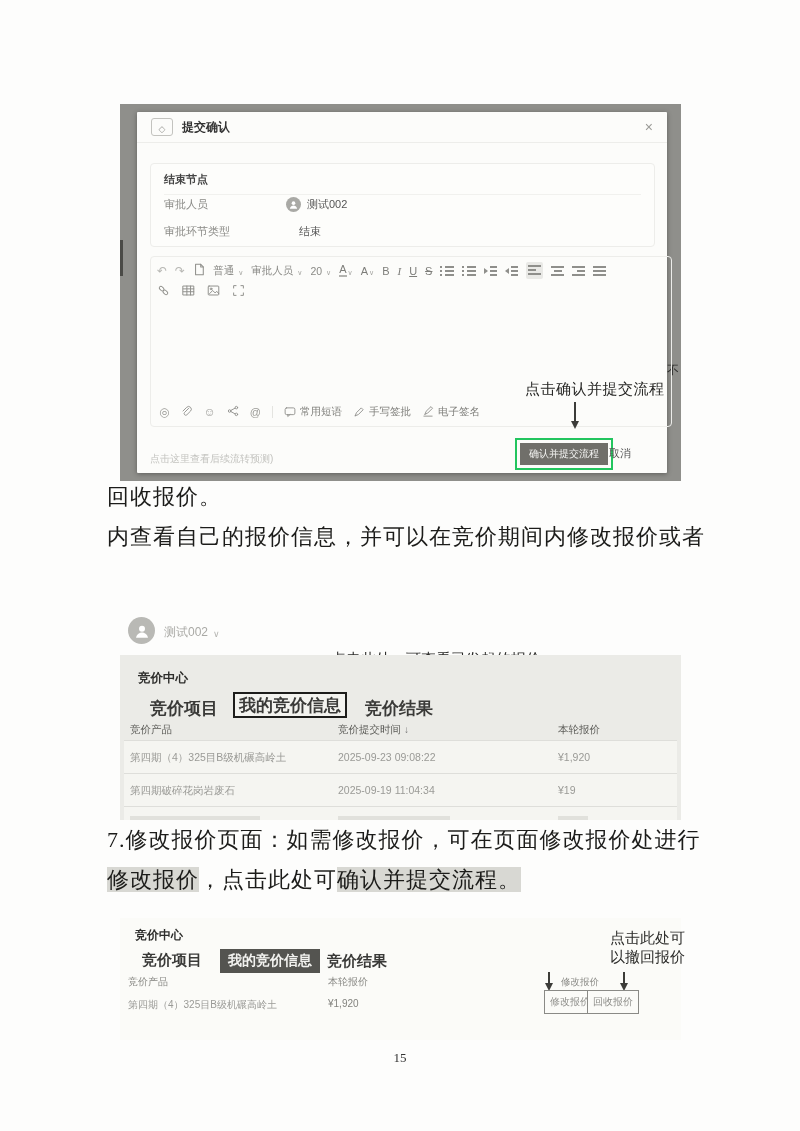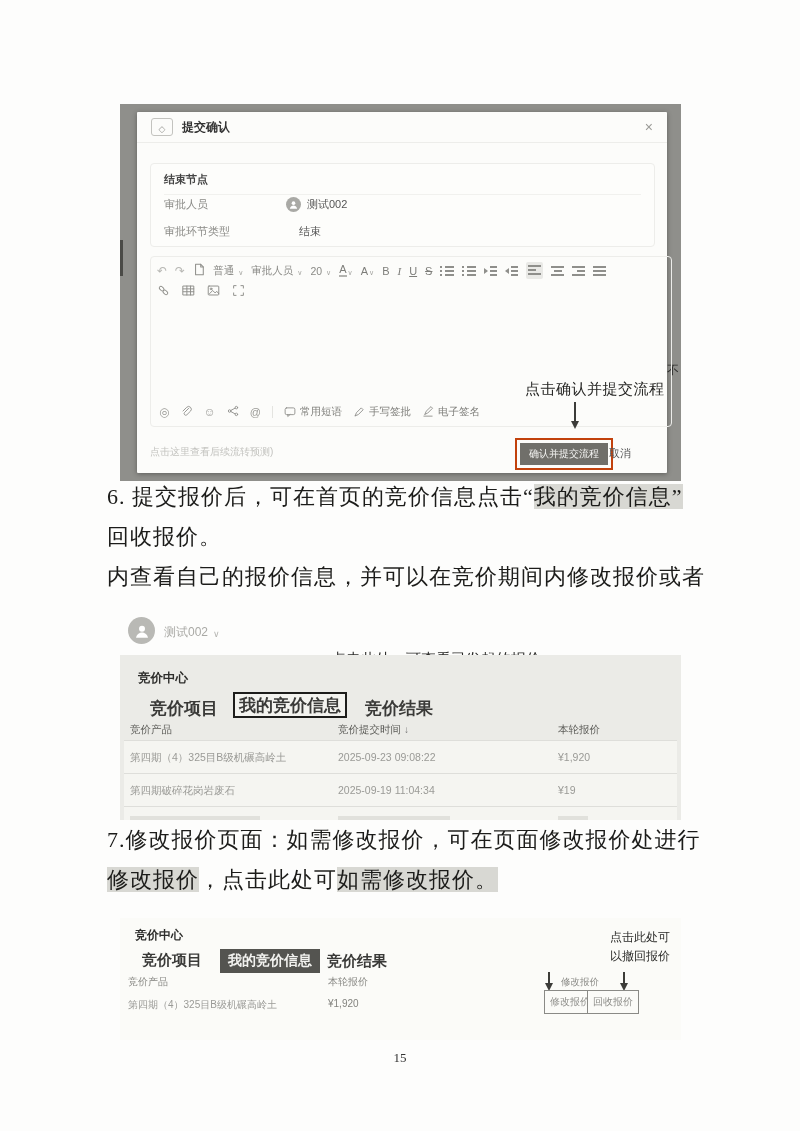--- a/index.html
+++ b/index.html
@@ -65,22 +65,22 @@
   .sel{display:flex;align-items:center;gap:4px;color:#79797 5;}
   .fmt{font-size:11px;color:#7d7d79;}
   .fmt.u{text-decoration:underline;}
   .fmt.s{text-decoration:line-through;}
   .fmt.it{font-style:italic;font-family:"Liberation Serif",serif;}
   .a-drop{display:flex;align-items:flex-end;gap:1px;}
   .a-drop .a{font-size:11px;color:#7d7d79;border-bottom:2px solid #b3b3af;line-height:11px;}
   .vbar{width:1px;height:12px;background:#e4e4e0;}
   .etools{position:absolute;left:8px;bottom:7px;display:flex;align-items:center;gap:11px;font-size:10.5px;color:#7f7f7b;}
   .etool{display:flex;align-items:center;gap:4px;}
-  .dlg-hint{left:13px;top:333px;font-size:10px;color:#c3c3bf;}
-  .confirm-wrap{left:378px;top:326px;border:2px solid #c2410c;padding:3px;background:#fcfcfa;}
+  .dlg-hint{left:13px;top:340px;font-size:10px;color:#c3c3bf;}
+  .confirm-wrap{left:378px;top:326px;border:2px solid #22c55e;padding:3px;background:#fcfcfa;}
   .btn-dark{background:#706f6a;color:#f4f4f2;font-size:10px;padding:4px 9px;border:none;}
   .btn-plain{left:466px;top:333px;font-size:11px;color:#555;background:none;border:none;}
   .dlg-note{left:388px;top:268px;font-size:15px;color:#262624;letter-spacing:.5px;white-space:nowrap;}
 
   
   .para{left:107px;width:618px;font-family:"Liberation Serif","DejaVu Serif",serif;font-size:22px;color:#1c1c1a;letter-spacing:1px;line-height:40px;}
   .para .ln{display:block;white-space:nowrap;}
   .hl{background:#d8d8d3;}
 
   
@@ -95,21 +95,21 @@
   .s2-colhead{font-size:10.5px;color:#5c5c58;}
   .s2-row{left:4px;width:553px;height:33px;background:#f5f5f1;border-top:1px solid #dededa;}
   .s2-cell{font-size:10.5px;color:#9a9a96;white-space:nowrap;}
   .s2-faintbar{height:7px;background:#d6d6d1;opacity:.65;}
 
   
   .shot3{left:120px;top:918px;width:561px;height:122px;background:#fbfbf8;}
   .s3-title{left:15px;top:9px;font-size:12px;font-weight:bold;color:#2e2e2c;}
   .s3-tab{font-weight:bold;font-size:15px;color:#3a3a38;}
   .s3-tabdark{left:100px;top:31px;background:#545450;color:#f2f2ef;font-weight:bold;font-size:14px;padding:3px 8px;}
-  .s3-note{font-size:12px;color:#2b2b29;white-space:nowrap;}
+  .s3-note{font-size:15px;color:#2b2b29;white-space:nowrap;}
   .s3-colhead{font-size:10px;color:#8a8a86;}
   .s3-cell{font-size:10px;color:#9a9a96;white-space:nowrap;}
   .s3-btn{position:absolute;border:1.5px solid #8a8a86;background:#fbfbf8;color:#8f8f8b;font-size:10px;padding:4px 5px;}
 
   .pageno{left:0;top:1050px;width:800px;text-align:center;font-size:13px;color:#333;font-family:"Liberation Serif",serif;}
 </style>
 </head>
 <body>
 
 <div class="sheet">
@@ -249,21 +249,20 @@
 
       <div class="abs dlg-hint">点击这里查看后续流转预测)</div>
       <div class="abs confirm-wrap">
         <button class="btn-dark">确认并提交流程</button>
       </div>
       <button class="abs btn-plain">取消</button>
     </div>
   </div>
 
   <div class="abs para" style="top:477px;">
-    <span class="ln"><span>6. 提交报价后，可在首页的竞价信息点击“</span><span class="hl">我的竞价信息”</span></span>
     <span class="ln">回收报价。</span>
     <span class="ln">内查看自己的报价信息，并可以在竞价期间内修改报价或者</span>
   </div>
 
   <div class="abs shot2">
     <div class="abs s2-av">
       <svg width="18" height="18" viewBox="0 0 24 24">
           <circle cx="12" cy="9" r="4" fill="#fff"></circle>
           <path d="M4 21c1-5 5-7 8-7s7 2 8 7z" fill="#fff"></path>
         </svg>
@@ -306,21 +305,21 @@
       <div class="abs s2-row" style="top:151px;">
         <span class="abs s2-faintbar" style="left:6px;top:9px;width:130px;"></span>
         <span class="abs s2-faintbar" style="left:214px;top:9px;width:112px;"></span>
         <span class="abs s2-faintbar" style="left:434px;top:9px;width:30px;"></span>
       </div>
     </div>
   </div>
 
   <div class="abs para" style="top:820px;">
     <span class="ln">7.修改报价页面：如需修改报价，可在页面修改报价处进行</span>
-    <span class="ln"><span class="hl">修改报价</span><span>，点击此处可</span><span class="hl">如需修改报价。</span></span>
+    <span class="ln"><span class="hl">修改报价</span><span>，点击此处可</span><span class="hl">确认并提交流程。</span></span>
   </div>
 
   <div class="abs shot3">
     <div class="abs s3-title">竞价中心</div>
 
     <div class="abs s3-tab" style="left:22px;top:33px;">竞价项目</div>
     <div class="abs s3-tabdark">我的竞价信息</div>
     <div class="abs s3-tab" style="left:207px;top:34px;">竞价结果</div>
 
     <div class="abs s3-note" style="left:490px;top:10px;line-height:19px;">

